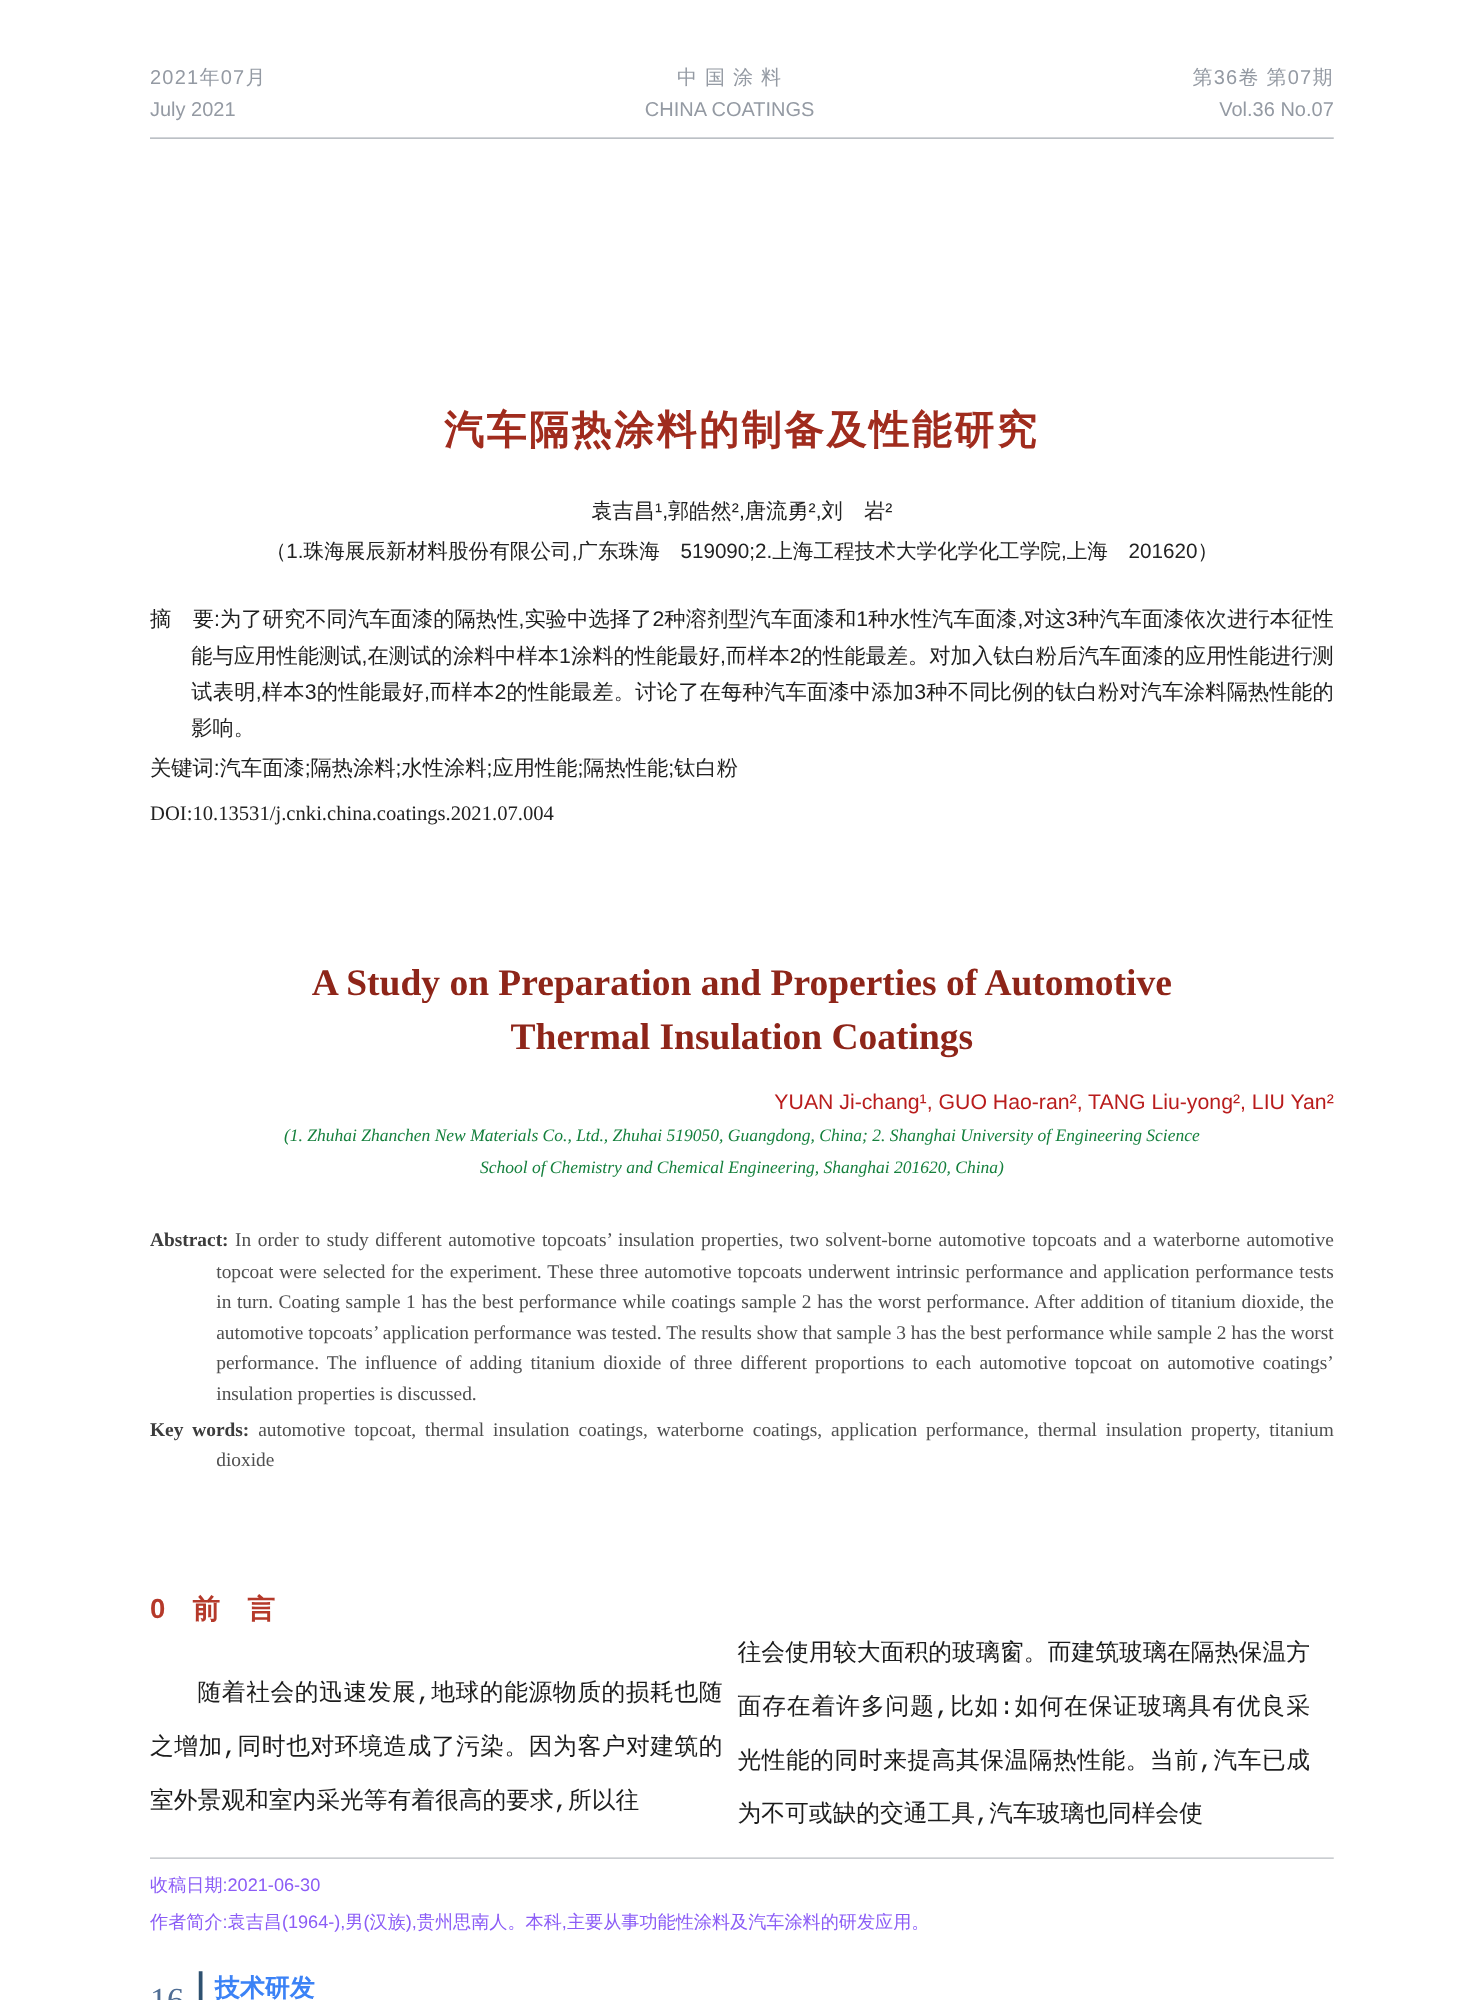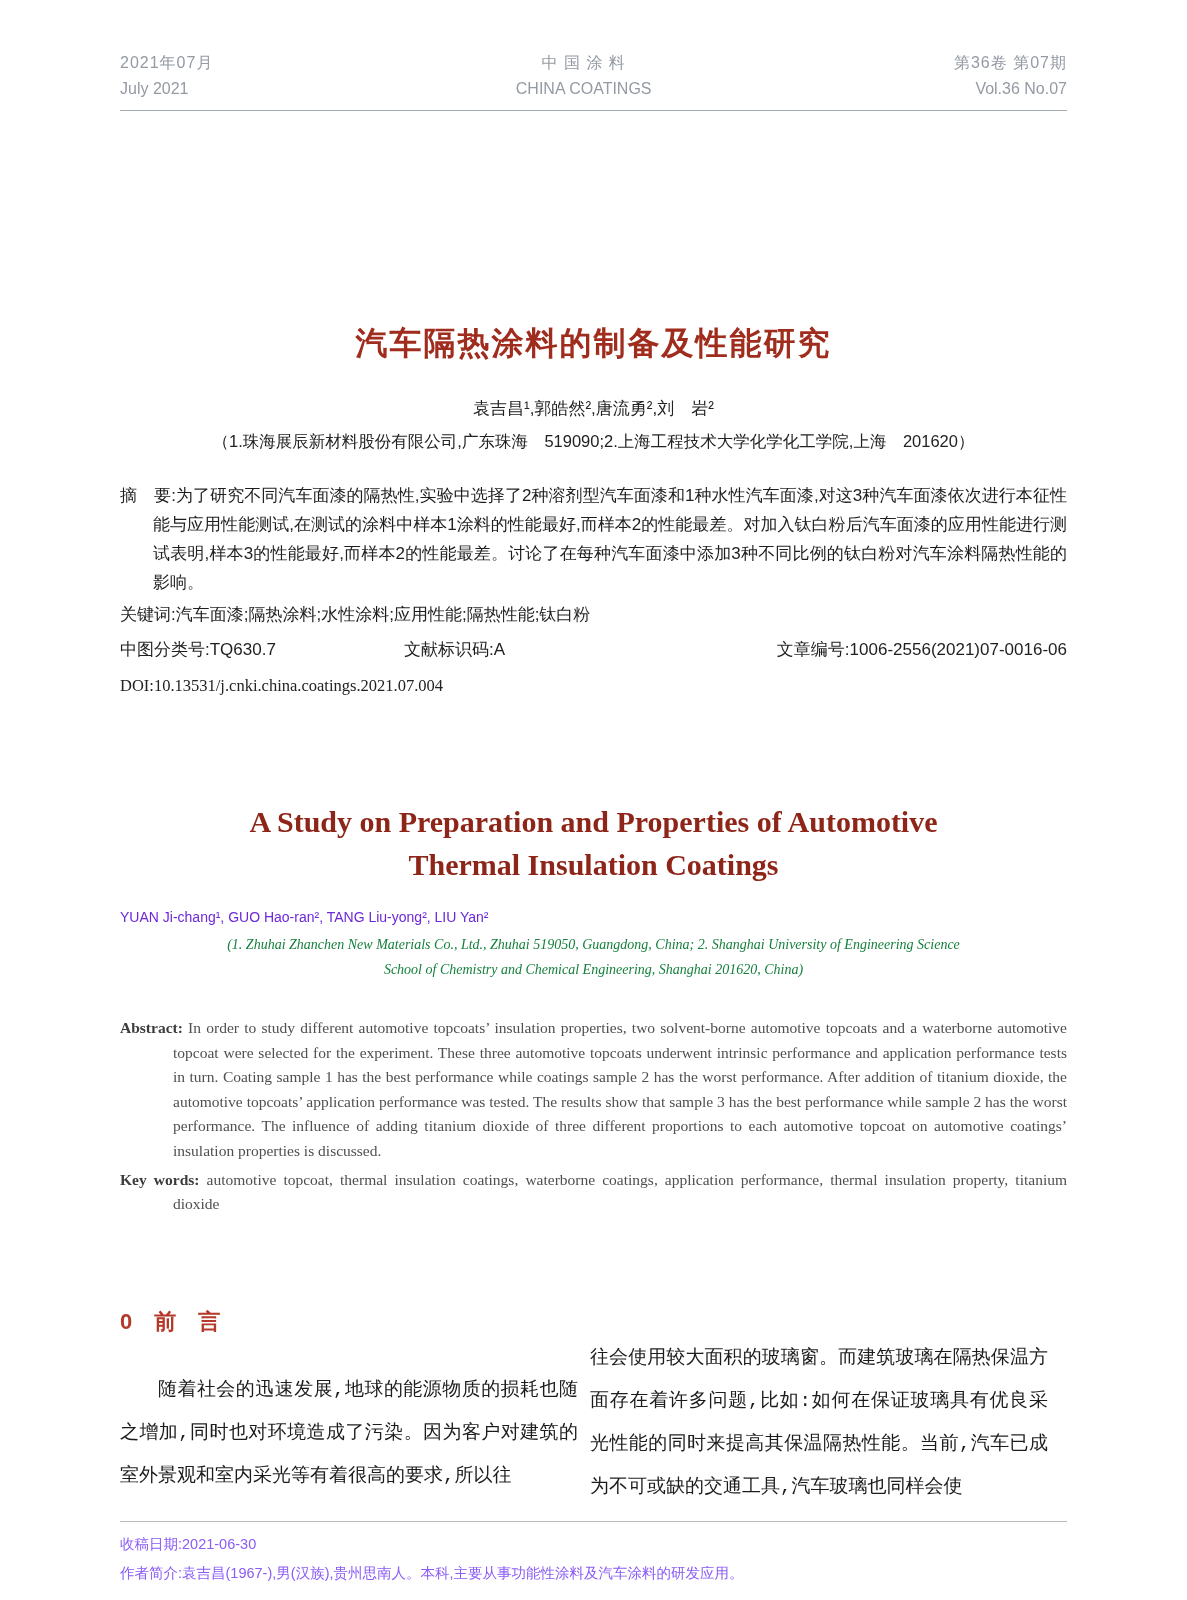--- a/index.html
+++ b/index.html
@@ -46,21 +46,21 @@
   .keywords-cn{margin-top:3px;font-size:17px;line-height:29px;color:#1e1e1e;}
   .meta-row{margin-top:6px;display:flex;font-size:17px;line-height:29px;color:#1e1e1e;}
   .meta-mid{margin-left:128px;}
   .meta-right{margin-left:auto;}
   .doi-line{margin-top:12px;font-family:"Liberation Serif",serif;font-size:16.5px;color:#222;}
   
   .title-en{
     margin-top:104px;text-align:center;font-family:"Liberation Serif",serif;
     font-weight:bold;font-size:30px;line-height:43px;color:var(--entitle-red);
   }
-  .authors-en{margin-top:20px;text-align:left;font-size:14px;line-height:22px;color:#6d28d9;}
+  .authors-en{margin-top:20px;text-align:right;font-size:17px;line-height:22px;color:#b91c1c;}
   .affiliation-en{
     margin-top:4px;text-align:center;font-family:"Liberation Serif",serif;
     font-style:italic;font-size:14px;line-height:25px;color:#15803d;
   }
   .abstract-en,.keywords-en{
     font-family:"Liberation Serif",serif;font-size:15.5px;line-height:24.6px;
     color:var(--en-gray);text-align:justify;
     padding-left:53px;text-indent:-53px;
   }
   .abstract-en{margin-top:34px;}
@@ -117,25 +117,20 @@
 
     <h1 class="title-cn">汽车隔热涂料的制备及性能研究</h1>
 
     <div class="authors-cn">袁吉昌¹,郭皓然²,唐流勇²,刘　岩²</div>
     <div class="affiliation-cn">（1.珠海展辰新材料股份有限公司,广东珠海　519090;2.上海工程技术大学化学化工学院,上海　201620）</div>
 
     <div class="abstract-cn"><span>摘　要:</span><span>为了研究不同汽车面漆的隔热性,实验中选择了2种溶剂型汽车面漆和1种水性汽车面漆,对这3种汽车面漆依次进行本征性能与应用性能测试,在测试的涂料中样本1涂料的性能最好,而样本2的性能最差。对加入钛白粉后汽车面漆的应用性能进行测试表明,样本3的性能最好,而样本2的性能最差。讨论了在每种汽车面漆中添加3种不同比例的钛白粉对汽车涂料隔热性能的影响。</span></div>
 
     <div class="keywords-cn"><span>关键词:</span><span>汽车面漆;隔热涂料;水性涂料;应用性能;隔热性能;钛白粉</span></div>
 
-    <div class="meta-row">
-      <span class="meta-left"><span>中图分类号:</span><span>TQ630.7</span></span>
-      <span class="meta-mid"><span>文献标识码:</span><span>A</span></span>
-      <span class="meta-right"><span>文章编号:</span><span>1006-2556(2021)07-0016-06</span></span>
-    </div>
 
     <div class="doi-line">DOI:10.13531/j.cnki.china.coatings.2021.07.004</div>
 
     <h2 class="title-en">
       <span>A Study on Preparation and Properties of Automotive</span><br>
       <span>Thermal Insulation Coatings</span>
     </h2>
 
     <div class="authors-en">YUAN Ji-chang¹, GUO Hao-ran², TANG Liu-yong², LIU Yan²</div>
 
@@ -155,21 +150,21 @@
         </div>
         <p class="body-para">随着社会的迅速发展,地球的能源物质的损耗也随之增加,同时也对环境造成了污染。因为客户对建筑的室外景观和室内采光等有着很高的要求,所以往</p>
       </div>
       <div class="col col-right">
         <p class="body-para">往会使用较大面积的玻璃窗。而建筑玻璃在隔热保温方面存在着许多问题,比如:如何在保证玻璃具有优良采光性能的同时来提高其保温隔热性能。当前,汽车已成为不可或缺的交通工具,汽车玻璃也同样会使</p>
       </div>
     </div>
 
     <div class="footnote">
       <div>收稿日期:2021-06-30</div>
-      <div>作者简介:袁吉昌(1967-),男(汉族),贵州思南人。本科,主要从事功能性涂料及汽车涂料的研发应用。</div>
+      <div>作者简介:袁吉昌(1964-),男(汉族),贵州思南人。本科,主要从事功能性涂料及汽车涂料的研发应用。</div>
     </div>
 
     <div class="page-footer">
       <div class="page-num">16</div>
       <div class="footer-bar"></div>
       <div class="footer-section">
         <div class="cn">技术研发</div>
         <div class="en">Technical Research and Development</div>
       </div>
     </div>

